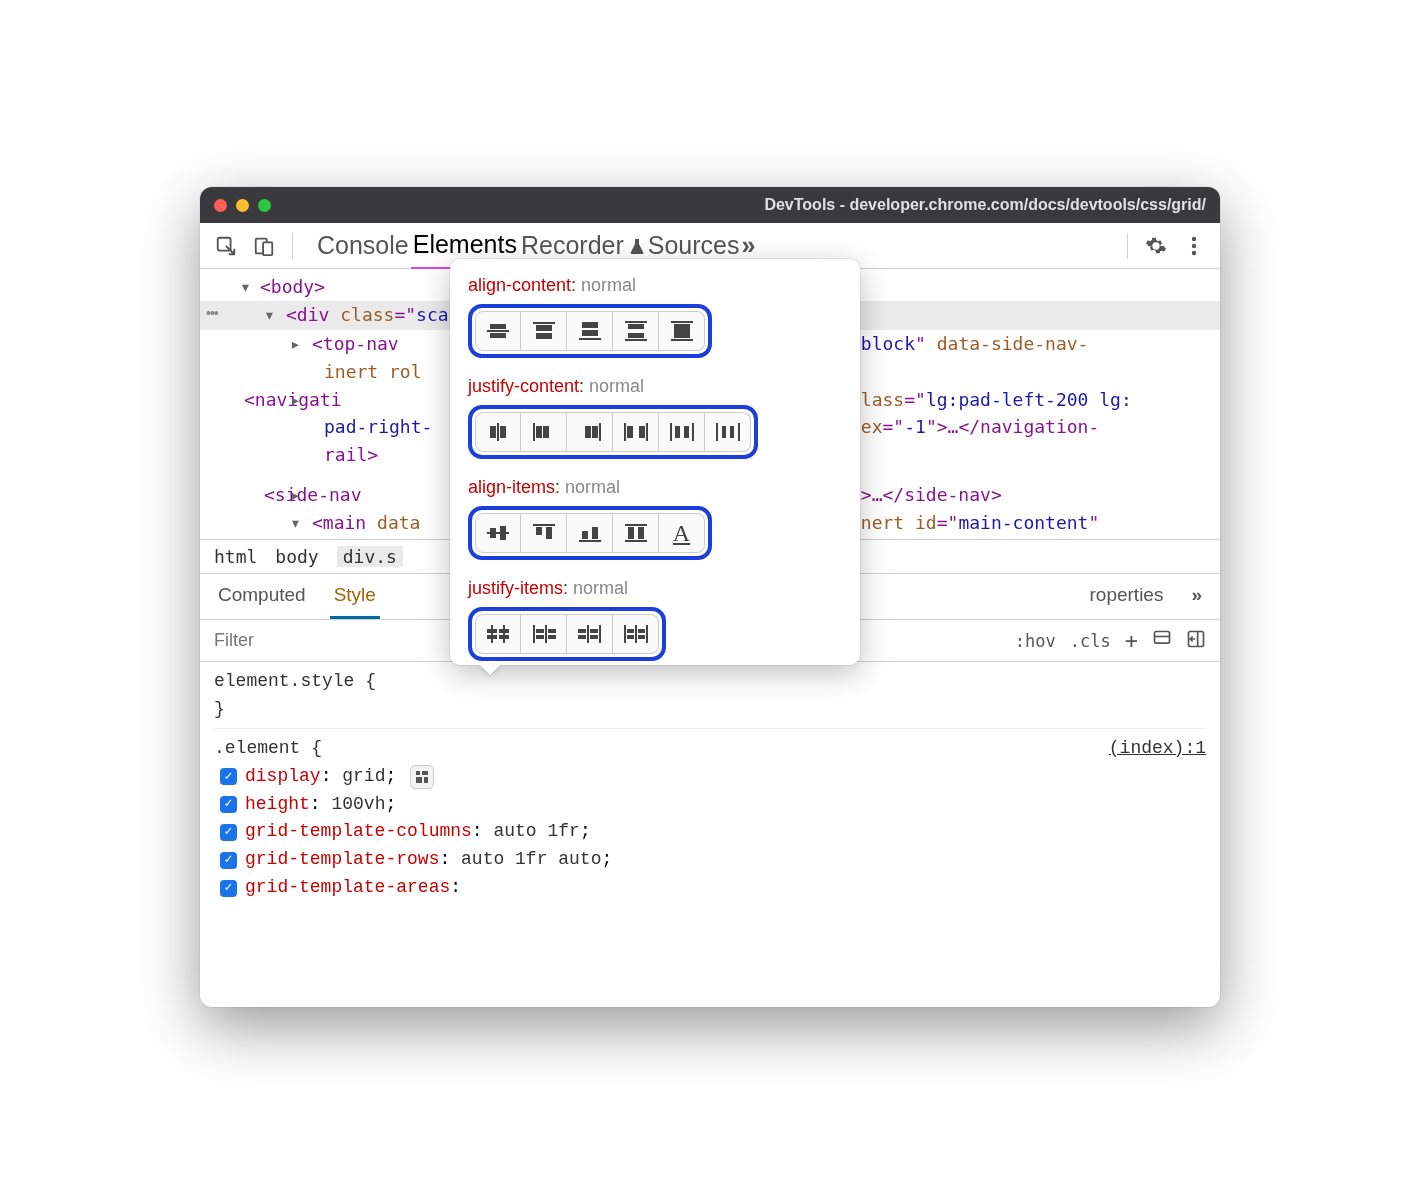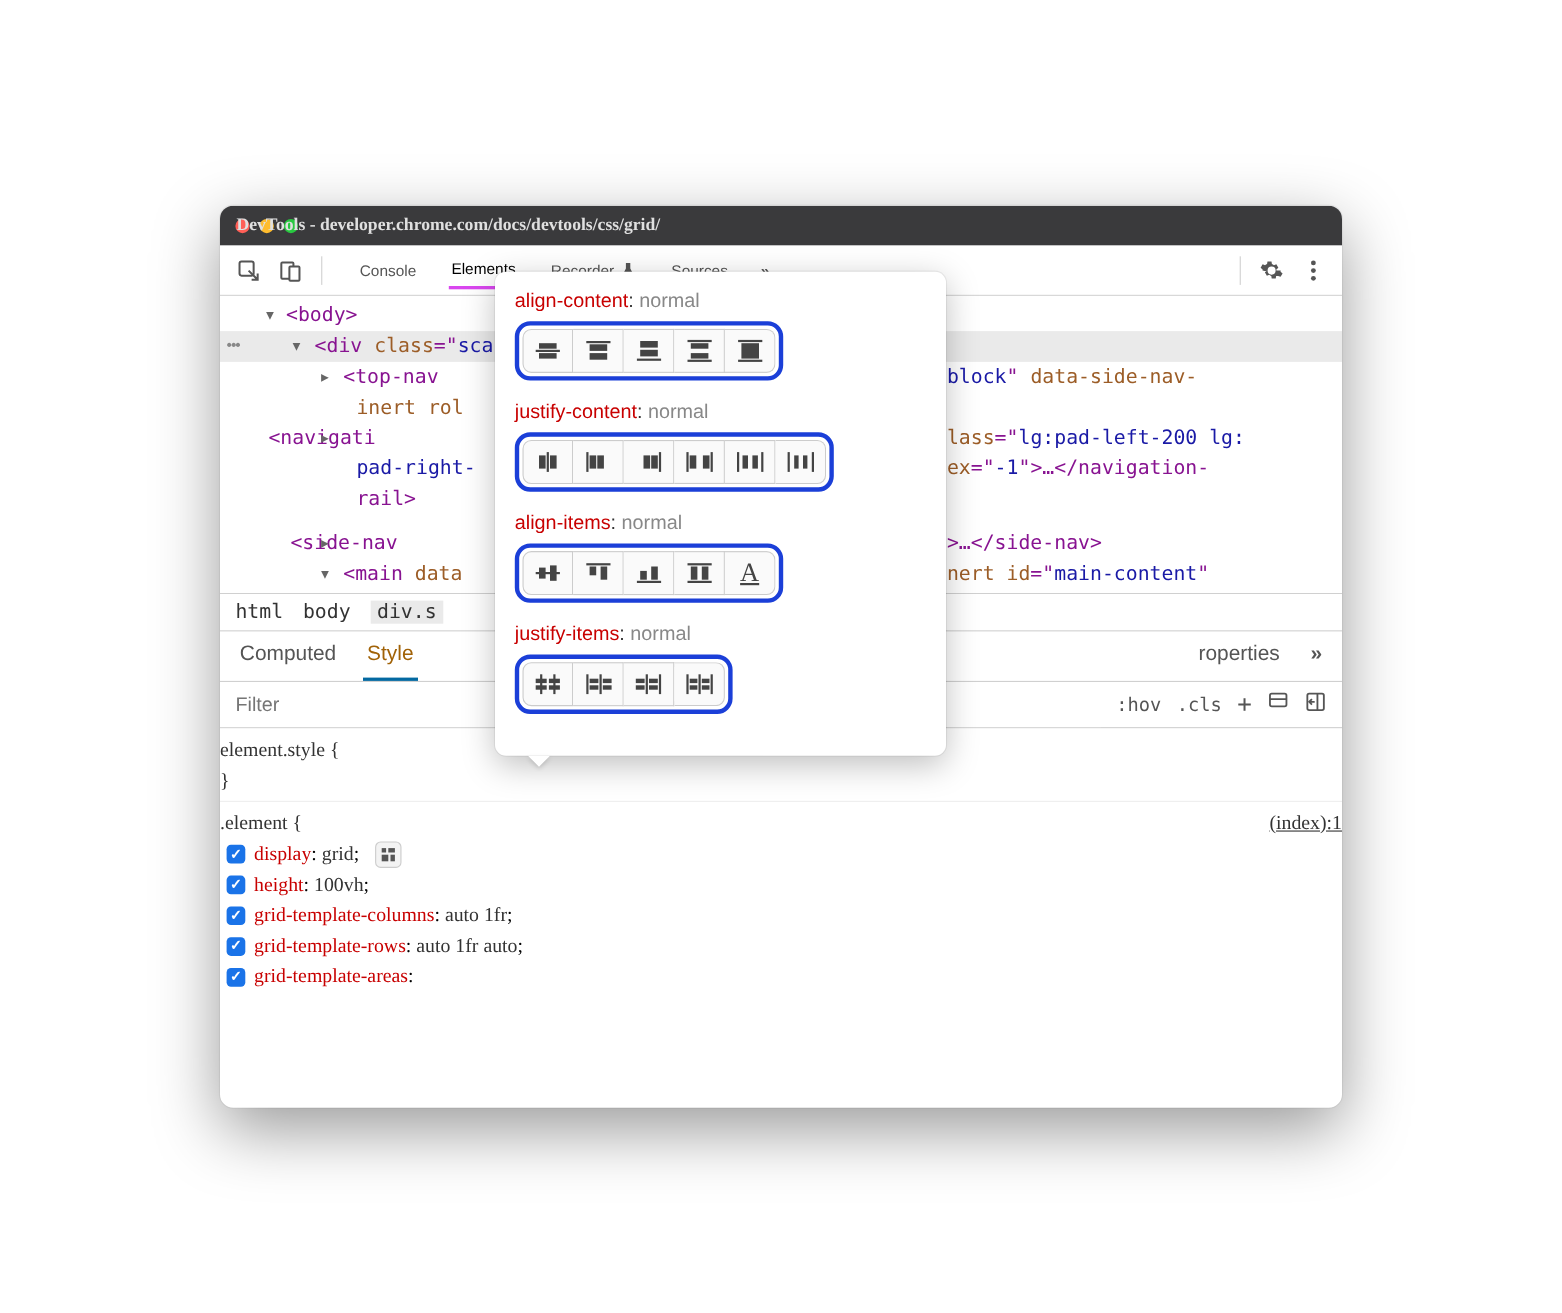--- a/index.html
+++ b/index.html
@@ -29,37 +29,37 @@
     padding: 0 14px;
     color: #e0e0e0;
     font-size: 16px;
     font-weight: 600;
   }
   .traffic { display: flex; gap: 9px; margin-right: 16px; }
   .dot { width: 13px; height: 13px; border-radius: 50%; }
   .dot.red { background: #ff5f57; }
   .dot.yellow { background: #febc2e; }
   .dot.green { background: #28c840; }
-  .title-text { flex: 1; text-align: left; margin-left: -72px; white-space: nowrap; font-family: Liberation Serif, serif; }
+  .title-text { flex: 1; text-align: right; margin-left: -72px; white-space: nowrap; }
 
   .toolbar {
     height: 46px;
     border-bottom: 1px solid #d0d0d0;
     display: flex;
     align-items: center;
     padding: 0 10px;
     gap: 6px;
   }
   .tool-icon {
     width: 32px; height: 32px;
     display: flex; align-items: center; justify-content: center;
     color: #555;
   }
   .toolbar .sep { width: 1px; height: 26px; background: #d0d0d0; margin: 0 6px; }
-  .tabs { display: flex; gap: 28px; align-items: center; margin-left: 20px; font-size: 14px; color: #555; }
+  .tabs { display: flex; align-items: center; margin-left: 10px; font-size: 25px; color: #555; }
   .tab { padding: 8px 2px; cursor: pointer; display: flex; align-items: center; gap: 6px; }
   .tab.active { color: #1a73e8; border-bottom: 3px solid #d946ef; font-weight: 500; color:#222; }
   .tab.active { color: #000; }
   .spacer { flex: 1; }
 
   .dom-area {
     font-family: Menlo, Consolas, monospace;
     font-size: 18px;
     line-height: 1.55;
     padding: 4px 0 0 0;
@@ -119,23 +119,23 @@
     font-size: 18px; padding: 0 14px; color: #888;
     font-family: -apple-system, sans-serif;
   }
   .filter-tools {
     display: flex; gap: 14px; align-items: center; padding: 0 14px;
     font-family: Menlo, monospace; font-size: 17px; color: #555;
   }
   .ft-btn { cursor: pointer; }
 
   .styles-pane {
-    font-family: Liberation Serif, serif;
+    font-family: Liberation Mono, monospace;
     font-size: 18px; line-height: 1.55;
-    padding: 6px 0;
+    padding: 6px 14px;
   }
   .rule-section { border-top: 1px solid #eee; padding-top: 6px; margin-top: 4px; }
   .selector { color: #333; }
   .source-link { float: right; color: #333; text-decoration: underline; cursor: pointer; }
   .prop-row { display: flex; align-items: center; gap: 8px; padding-left: 6px; }
   .chk {
     width: 17px; height: 17px; border-radius: 4px;
     background: #1a73e8; display: inline-flex;
     align-items: center; justify-content: center;
     color: #fff; font-size: 13px; font-weight: bold;
@@ -146,26 +146,26 @@
     display: inline-flex; width: 24px; height: 24px;
     border: 1px solid #ccc; border-radius: 5px;
     align-items: center; justify-content: center;
     margin-left: 6px; font-size: 12px; color: #555;
     background: #f3f3f3;
   }
 
   
   .popover {
     position: absolute;
-    top: 60px; left: 250px;
+    top: 72px; left: 250px;
     width: 410px;
     background: #fff;
     border-radius: 10px;
     box-shadow: 0 8px 30px rgba(0,0,0,0.25), 0 0 0 1px rgba(0,0,0,0.06);
-    padding: 16px 18px 38px;
+    padding: 16px 18px 4px;
     z-index: 50;
     font-family: -apple-system, sans-serif;
   }
   .popover::after {
     content: ""; position: absolute; bottom: -10px; left: 30px;
     border: 10px solid transparent; border-top-color: #fff;
     border-bottom: none;
     filter: drop-shadow(0 2px 2px rgba(0,0,0,0.15));
   }
   .pop-group { margin-bottom: 18px; }

